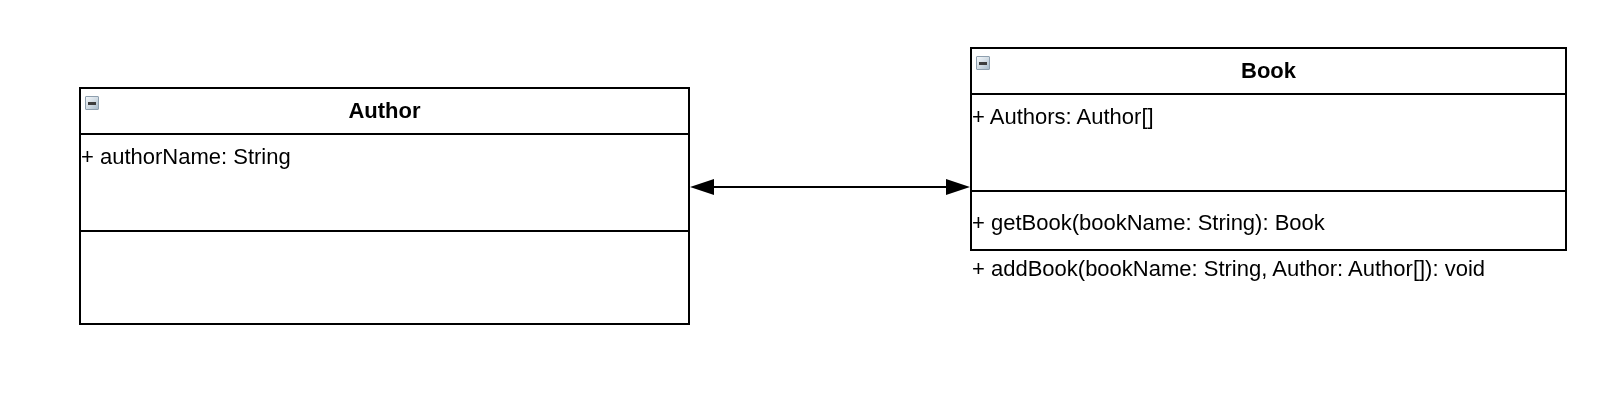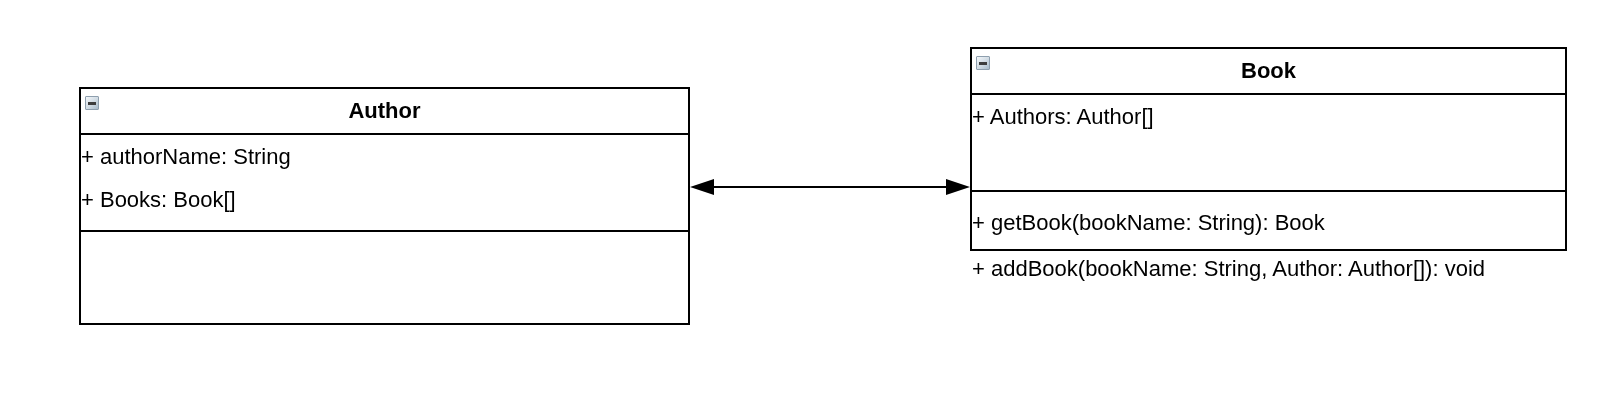--- a/index.html
+++ b/index.html
@@ -84,21 +84,20 @@
 
   <div class="uml-class" id="class-author">
     <div class="title-row">
       <button class="collapse-btn">
         <span class="minus"></span>
       </button>
       <span>Author</span>
     </div>
     <div class="compartment attrs">
       <div class="line">+ authorName: String</div>
-      <div class="line">+ Books: Book[]</div>
     </div>
   </div>
 
   <div class="uml-class" id="class-book">
     <div class="title-row">
       <button class="collapse-btn">
         <span class="minus"></span>
       </button>
       <span>Book</span>
     </div>

